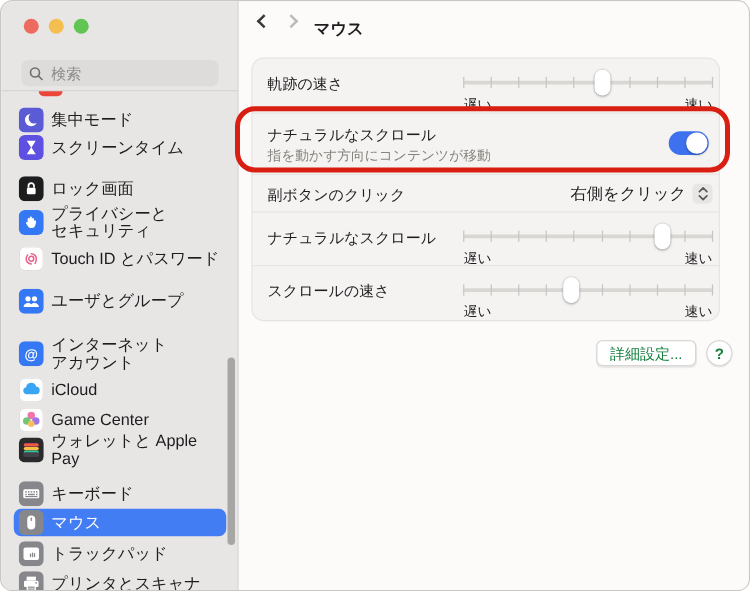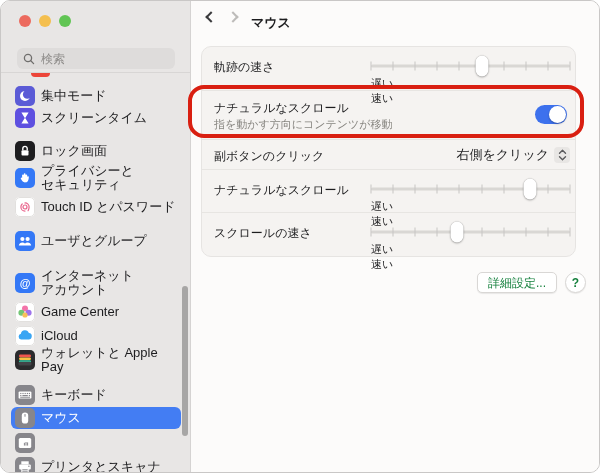--- a/index.html
+++ b/index.html
@@ -59,21 +59,21 @@
   .r-toggle .lab{top:9px;}
   .r-toggle .sub{position:absolute;left:12px;top:26px;font-size:11px;color:#86847f;}
   .slider-wrap{position:absolute;right:5px;top:9px;width:199px;height:32px;}
   .slider{position:relative;width:100%;height:20px;}
   .slider::before{content:"";position:absolute;left:0;right:0;top:50%;height:3px;transform:translateY(-50%);background:#d9d7d4;border-radius:2px;}
   .tick{position:absolute;top:50%;width:1px;height:9px;transform:translate(-50%,-50%);background:#c7c5c3;}
   .thumb{
     position:absolute;top:50%;width:13px;height:21px;border-radius:7px;background:#fff;
     transform:translate(-50%,-50%);box-shadow:0 0 1px rgba(0,0,0,.35),0 1px 2px rgba(0,0,0,.25);z-index:2;
   }
-  .minmax{display:flex;justify-content:center;font-size:11px;margin-top:0px;color:#1d1d1f;flex-direction:column;}
+  .minmax{display:flex;justify-content:space-between;font-size:11px;margin-top:0px;color:#1d1d1f;}
   .toggle{
     position:absolute;right:8px;top:14px;width:32px;height:19px;border-radius:10px;
     background:#c9c7c5;transition:none;
   }
   .toggle.on{background:#3d71ed;}
   .toggle .knob{position:absolute;top:1px;left:1px;width:17px;height:17px;border-radius:50%;background:#fff;box-shadow:0 1px 2px rgba(0,0,0,.3);}
   .toggle.on .knob{left:auto;right:1px;}
   .dropdown{position:absolute;right:5px;top:50%;transform:translateY(-50%);display:flex;align-items:center;gap:5px;}
   .dropdown .dval{font-size:13px;}
   .stepper{width:16px;height:16px;border-radius:4px;background:#e8e6e4;display:flex;align-items:center;justify-content:center;}
@@ -195,40 +195,40 @@
           </span>
         <span class="lbl">インターネット
 アカウント</span>
       </div>
 
       <div class="side-item" style="margin-top:4px">
         <span class="sicon">
             <svg viewBox="0 0 20 20">
               <rect width="20" height="20" rx="5" fill="#fff"></rect>
               <rect x=".5" y=".5" width="19" height="19" rx="4.5" fill="none" stroke="#e2e0de"></rect>
+              <path d="M6.1 13.4a2.9 2.9 0 0 1-.2-5.7 4.1 4.1 0 0 1 8-.6 3.1 3.1 0 0 1-.6 6.3z" fill="#39a5f3"></path>
+            </svg>
+          </span>
+        <span class="lbl">iCloud</span>
+      </div>
+
+      <div class="side-item" style="margin-top:4px">
+        <span class="sicon">
+            <svg viewBox="0 0 20 20">
+              <rect width="20" height="20" rx="5" fill="#fff"></rect>
+              <rect x=".5" y=".5" width="19" height="19" rx="4.5" fill="none" stroke="#e2e0de"></rect>
               <g opacity=".85">
                 <circle cx="10" cy="6.4" r="3" fill="#f25c9b"></circle>
                 <circle cx="13.6" cy="10.8" r="3" fill="#8e5be8"></circle>
                 <circle cx="6.4" cy="10.8" r="3" fill="#5bbd5e"></circle>
                 <circle cx="10" cy="13" r="2.6" fill="#f6b63e"></circle>
               </g>
             </svg>
           </span>
         <span class="lbl">Game Center</span>
-      </div>
-
-      <div class="side-item" style="margin-top:4px">
-        <span class="sicon">
-            <svg viewBox="0 0 20 20">
-              <rect width="20" height="20" rx="5" fill="#fff"></rect>
-              <rect x=".5" y=".5" width="19" height="19" rx="4.5" fill="none" stroke="#e2e0de"></rect>
-              <path d="M6.1 13.4a2.9 2.9 0 0 1-.2-5.7 4.1 4.1 0 0 1 8-.6 3.1 3.1 0 0 1-.6 6.3z" fill="#39a5f3"></path>
-            </svg>
-          </span>
-        <span class="lbl">iCloud</span>
       </div>
 
       <div class="side-item" style="margin-top:4px">
         <span class="sicon">
             <svg viewBox="0 0 20 20">
               <rect width="20" height="20" rx="5" fill="#2b2b2d"></rect>
               <rect x="4" y="4.6" width="12" height="2.6" rx="1.3" fill="#f0574e"></rect>
               <rect x="4" y="7.5" width="12" height="2.6" rx="1.3" fill="#f7c243"></rect>
               <rect x="4" y="10.3" width="12" height="2.6" rx="1.3" fill="#35c4a0"></rect>
               <rect x="3.4" y="11.8" width="13.2" height="3.8" rx="1.9" fill="#434347"></rect>
@@ -270,20 +270,21 @@
       </div>
 
       <div class="side-item" style="margin-top:4px">
         <span class="sicon">
             <svg viewBox="0 0 20 20">
               <rect width="20" height="20" rx="5" fill="#87868b"></rect>
               <rect x="3.8" y="5" width="12.4" height="10" rx="1.6" fill="#fff"></rect>
               <path d="M11 9.4v2.8m1.6-2.4v2.4m-3.2-2v2" stroke="#87868b" stroke-width="1" stroke-linecap="round"></path>
             </svg>
           </span>
+        <span class="lbl">トラックパッド</span>
       </div>
 
       <div class="side-item" style="margin-top:4px">
         <span class="sicon">
             <svg viewBox="0 0 20 20">
               <rect width="20" height="20" rx="5" fill="#87868b"></rect>
               <rect x="6.3" y="4.3" width="7.4" height="3.2" fill="#fff"></rect>
               <rect x="4.2" y="7.6" width="11.6" height="5" rx="1" fill="#fff"></rect>
               <rect x="6.3" y="11" width="7.4" height="4.6" fill="#fff"></rect>
               <rect x="7.3" y="12.3" width="5.4" height=".9" fill="#87868b"></rect>

